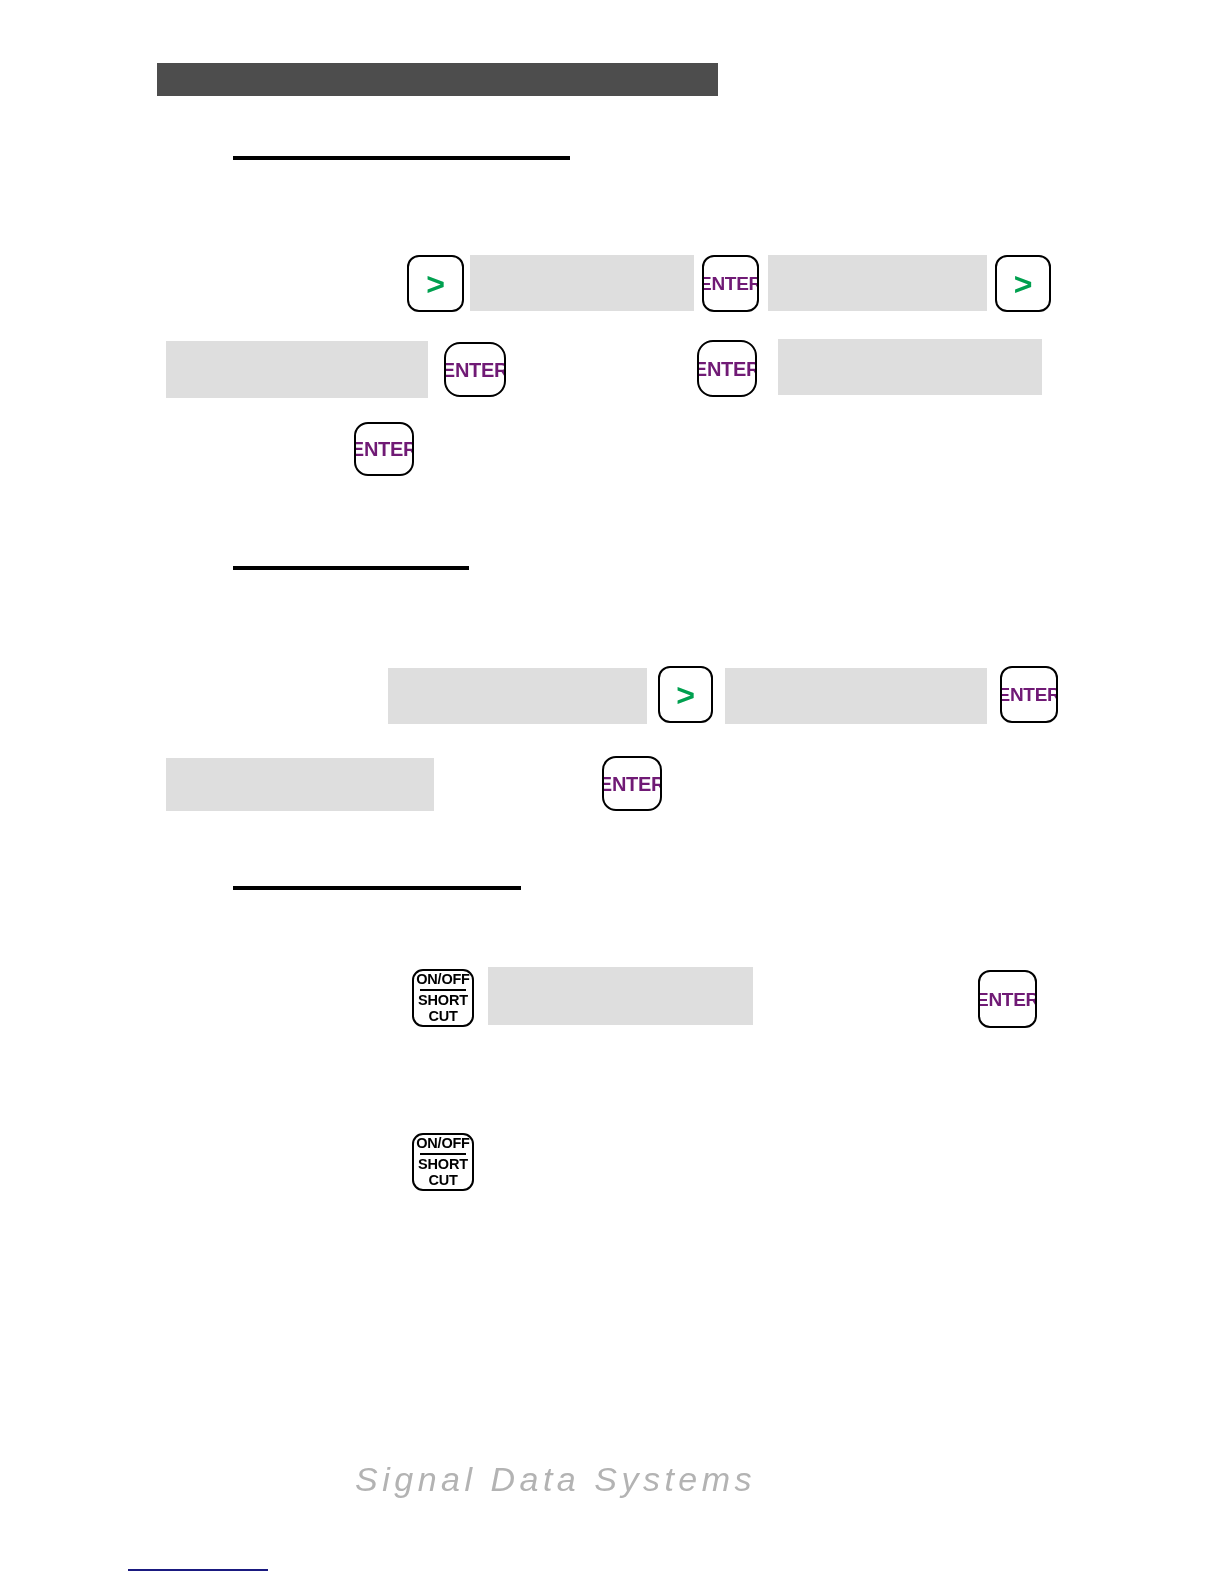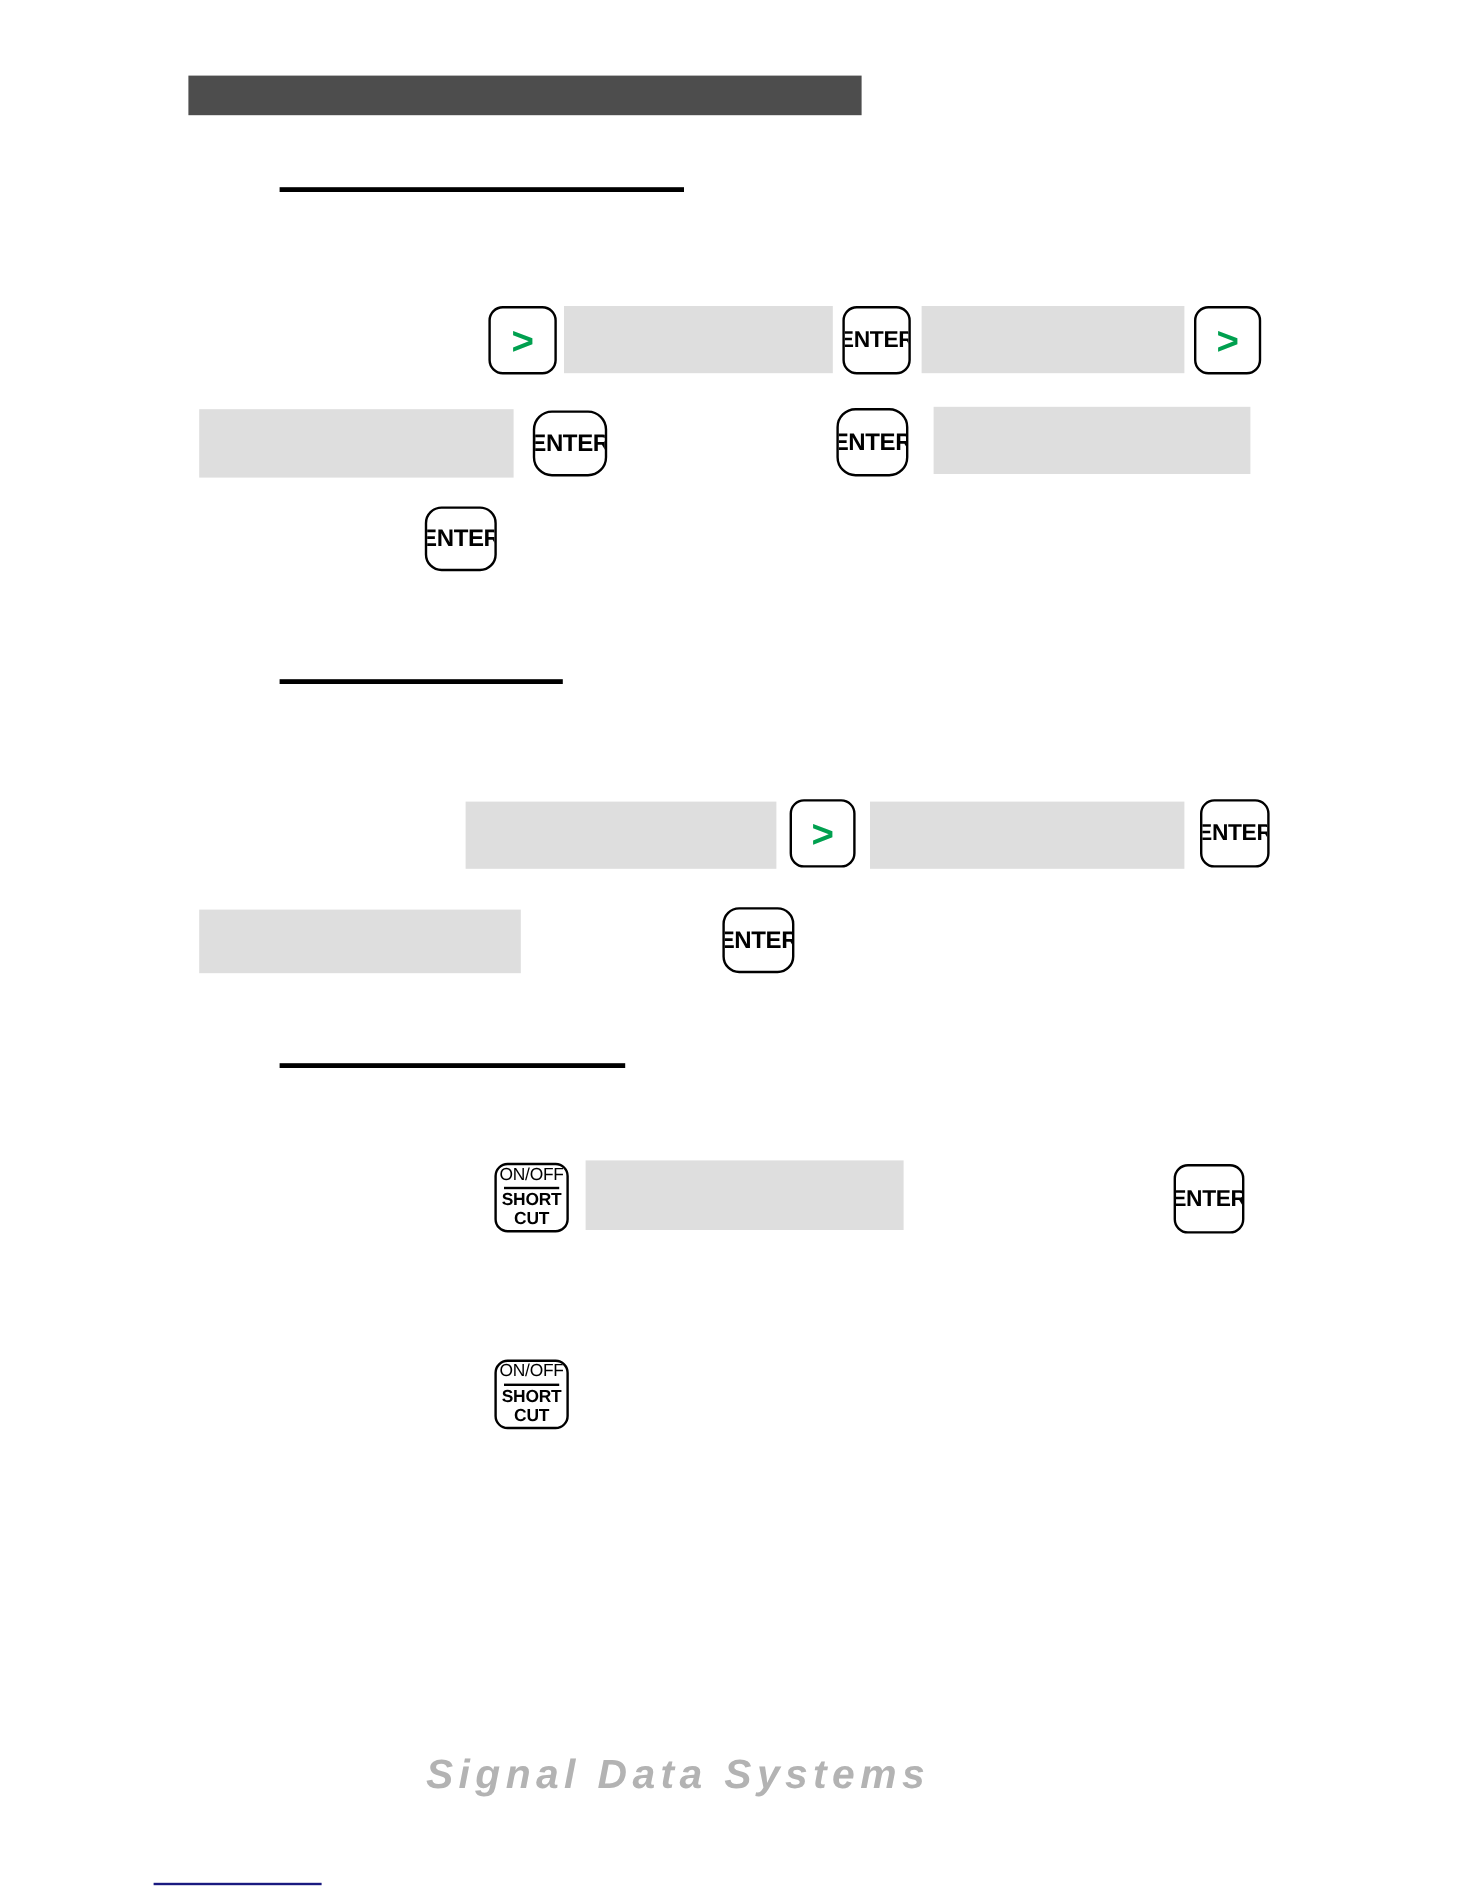--- a/index.html
+++ b/index.html
@@ -52,40 +52,40 @@
     background: #ffffff;
     border: 2.5px solid #000000;
     border-radius: 12px;
     display: flex;
     flex-direction: column;
     align-items: center;
     justify-content: center;
     overflow: hidden;
   }
   .key-enter .key-label {
-    color: #000000;
+    color: #701a75;
     font-weight: bold;
     letter-spacing: -0.3px;
     line-height: 1;
     white-space: nowrap;
   }
   .key-chevron .key-label {
     color: #00a04f;
     font-weight: bold;
     line-height: 1;
   }
 
   
   .key-onoff {
     border-radius: 11px;
     padding: 3px 0;
   }
   .key-onoff .onoff-top {
     color: #000000;
-    font-weight: normal;
+    font-weight: bold;
     font-size: 14.5px;
     line-height: 1.15;
     letter-spacing: -0.2px;
     white-space: nowrap;
     padding: 0 2px;
   }
   .key-onoff .onoff-divider {
     width: 78%;
     height: 0;
     border-top: 2px solid #000000;
@@ -100,21 +100,21 @@
     white-space: nowrap;
   }
 
   
   .footer-brand {
     position: absolute;
     left: 355px;
     top: 1460px;
     width: 500px;
     font-size: 34px;
-    font-weight: bold;
+    font-weight: normal;
     font-style: italic;
     letter-spacing: 4.5px;
     color: #b3b3b3;
     white-space: nowrap;
   }
   .footnote-rule {
     position: absolute;
     left: 128px;
     top: 1569px;
     width: 140px;

